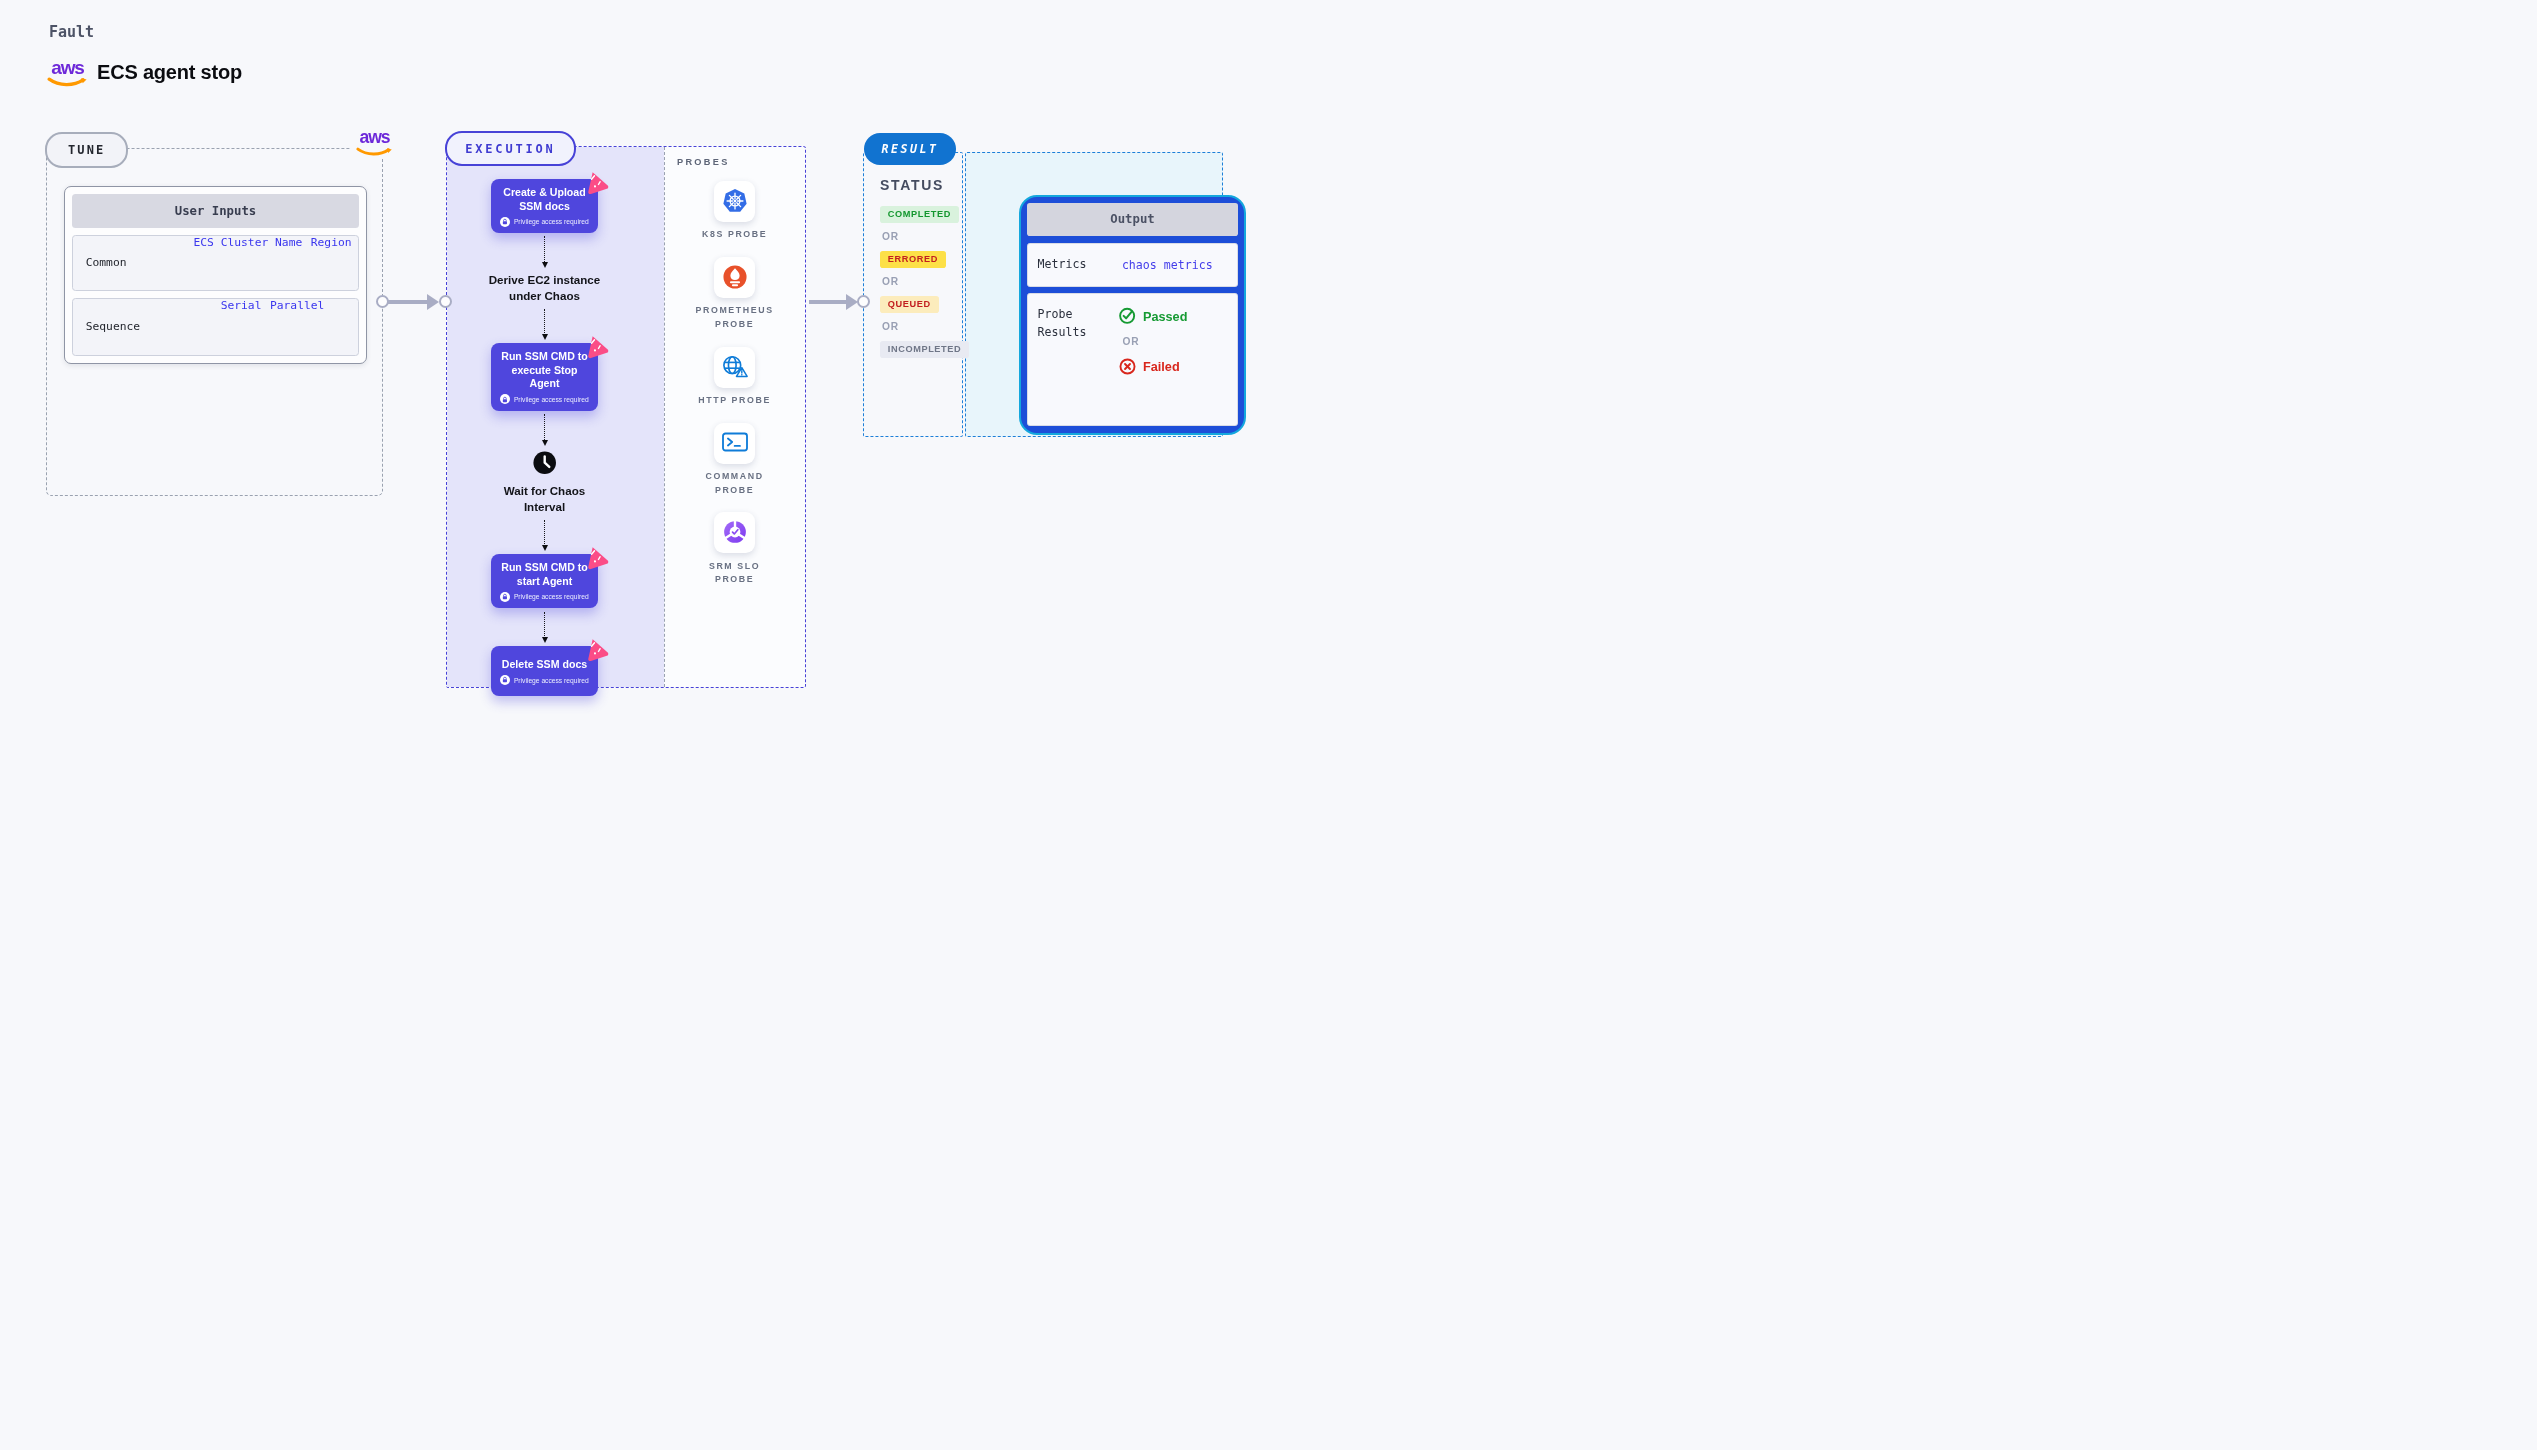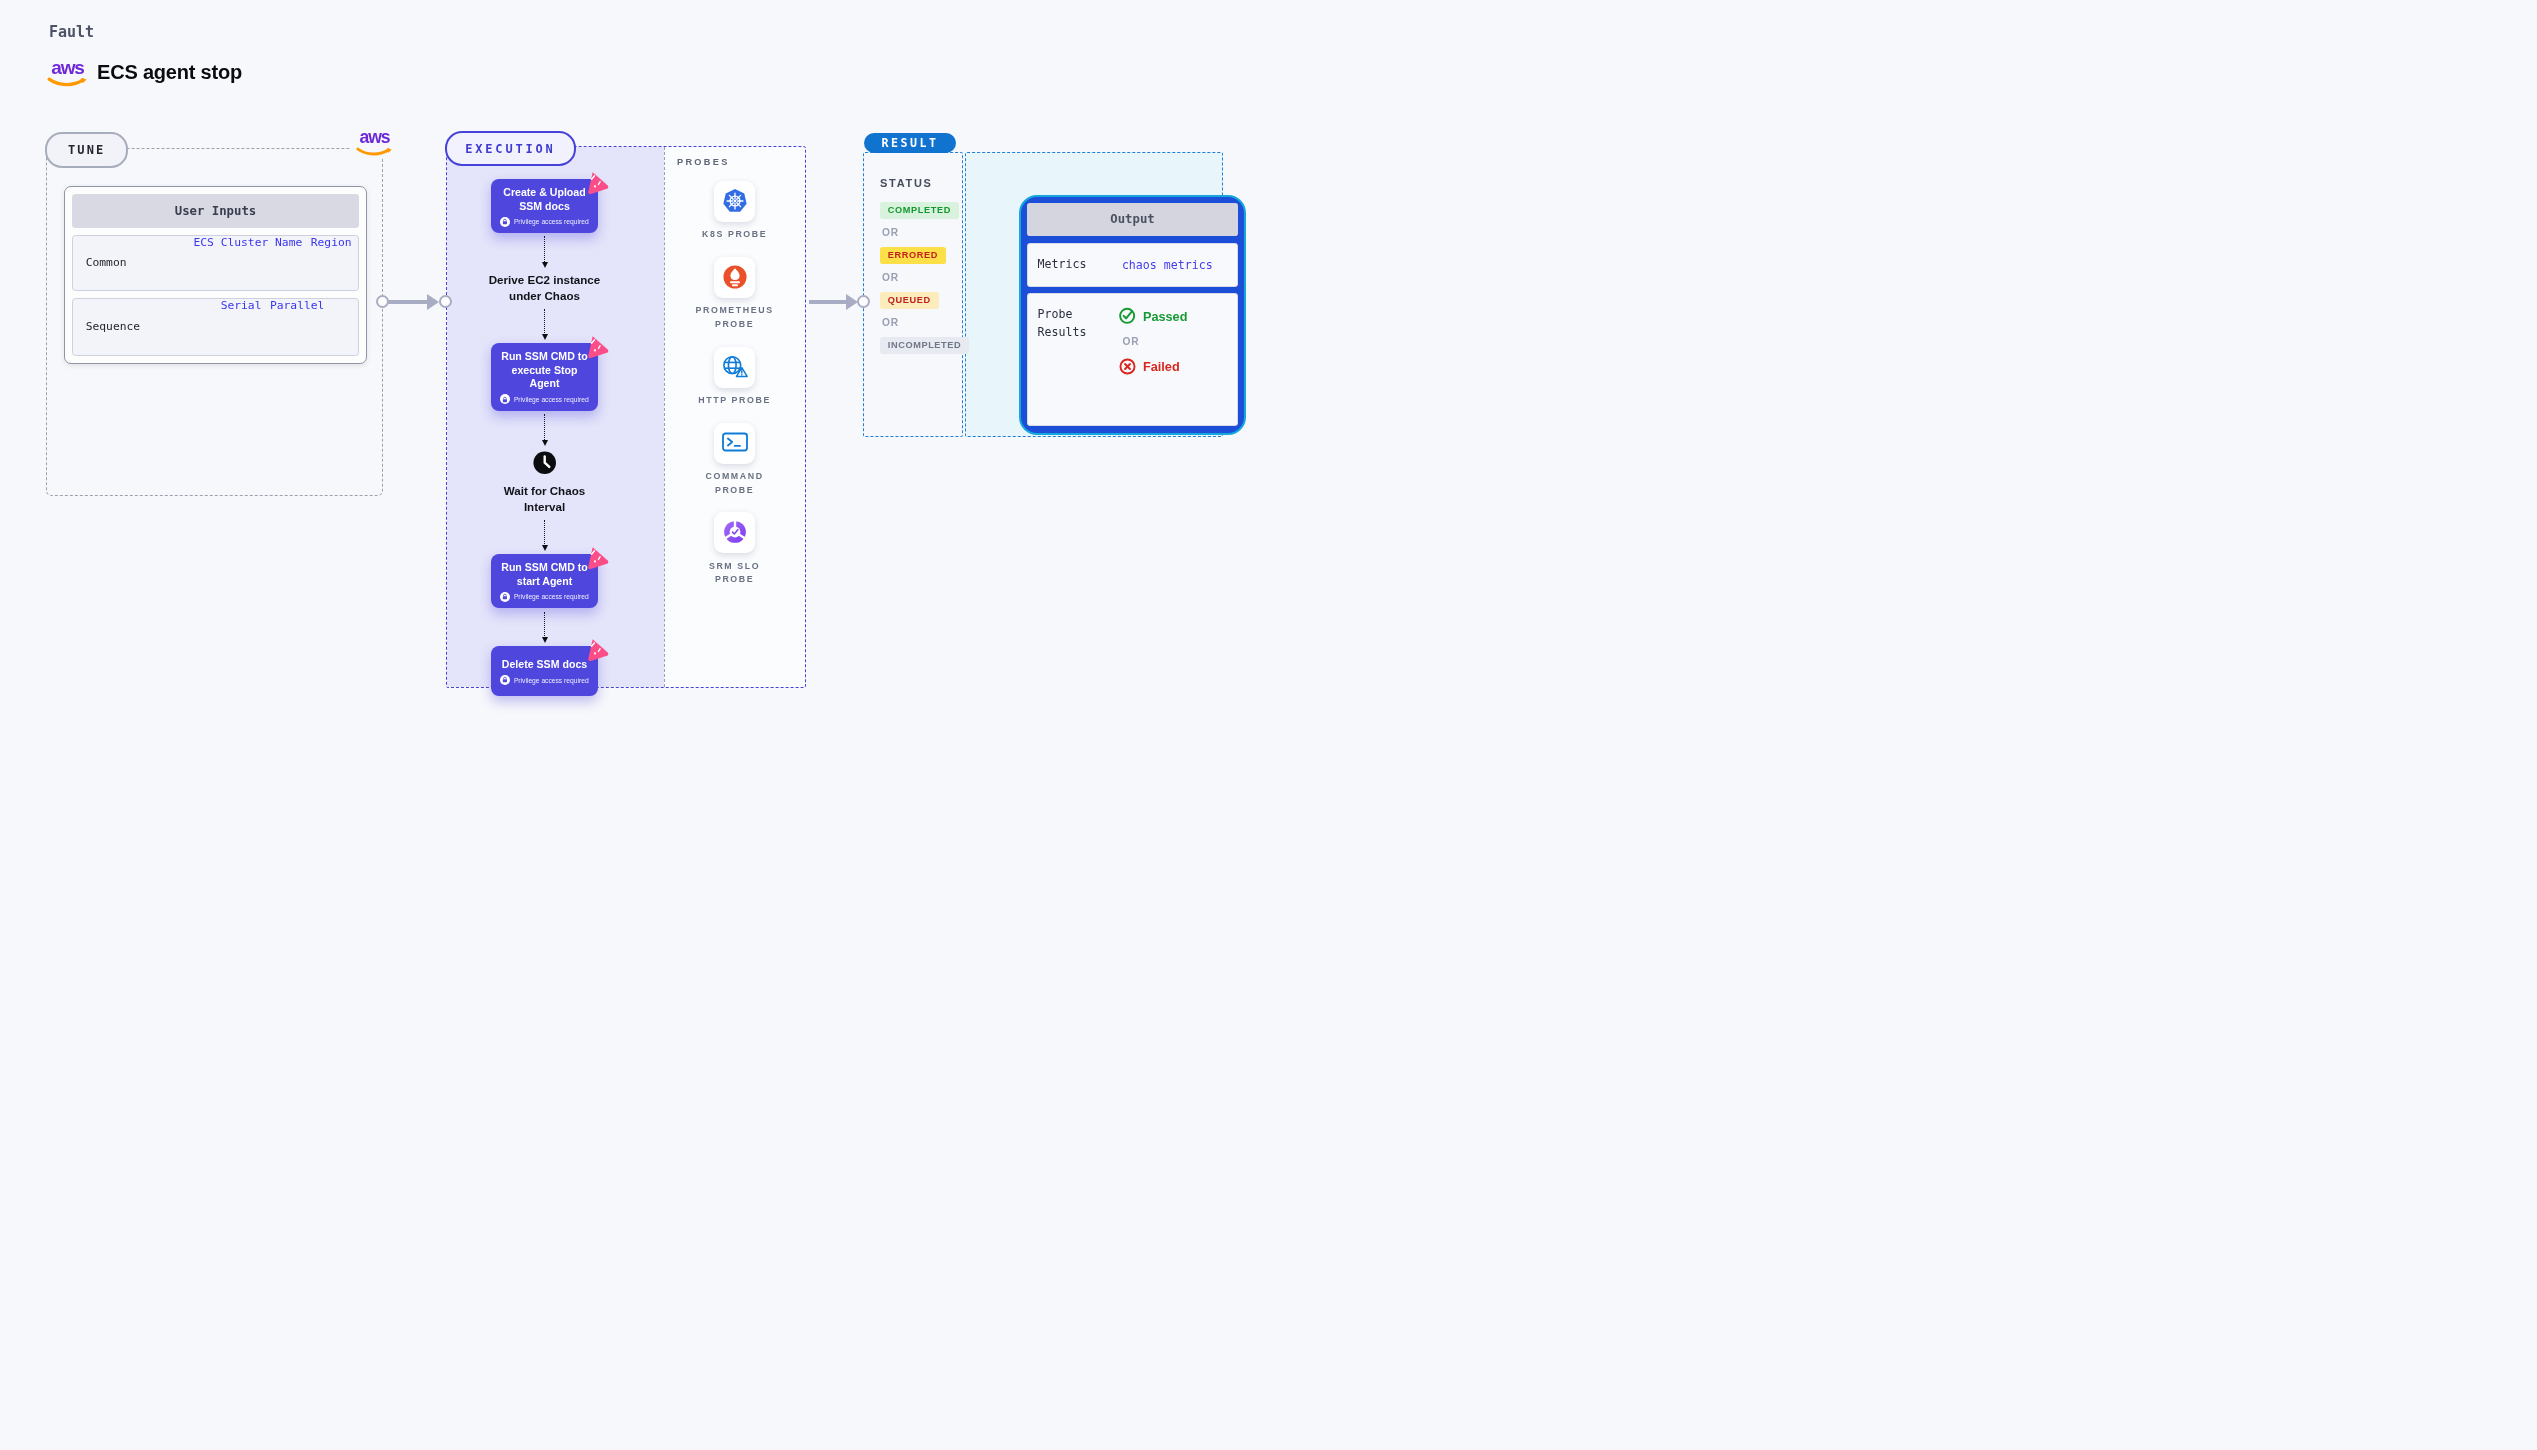--- a/index.html
+++ b/index.html
@@ -18,22 +18,22 @@
   .page-title{position:absolute;left:97px;top:61px;margin:0;font-size:20px;font-weight:800;
     color:#0b0c10;letter-spacing:-0.2px;}
 
   
   .pill{position:absolute;font-family:"DejaVu Sans Mono",monospace;font-weight:800;
     border-radius:17px;display:flex;align-items:center;justify-content:center;z-index:6;}
   .tune-pill{left:45px;top:132px;height:32px;padding:0 21px;background:#f2f3f8;
     border:2.1px solid #a7adbb;color:#23262e;font-size:12px;letter-spacing:2.1px;}
   .exec-pill{left:445px;top:131px;height:31px;padding:0 18.3px;background:#f1f2fd;
     border:2.1px solid #4742d7;color:#3f3bd1;font-size:12px;letter-spacing:2.8px;}
-  .result-pill{left:864px;top:133px;height:20px;padding:0 17.6px;background:#1173d0;
-    color:#ffffff;font-size:11.6px;letter-spacing:2.5px;}
+  .result-pill{left:864px;top:133px;height:32px;padding:0 17.6px;background:#1173d0;
+    color:#ffffff;font-size:11.6px;letter-spacing:2.5px;font-style:italic;}
 
   
   .tune-box{position:absolute;left:46px;top:148px;width:335px;height:346px;
     border:1.4px dashed #9aa2b0;border-radius:5.6px;}
   .ui-card{position:absolute;left:64px;top:186px;width:303px;background:#fdfdfe;
     border:1.4px solid #8f95a5;border-radius:7px;padding:7px;box-sizing:border-box;
     box-shadow:0 1.4px 5px rgba(40,45,70,.10);z-index:2;}
   .ui-header{height:34px;line-height:34px;background:#d8d9e2;border-radius:3.5px;text-align:center;
     font-family:"DejaVu Sans Mono",monospace;font-weight:700;font-size:12.3px;color:#383d4f;}
   .ui-row{margin-top:7px;background:#f3f4f9;border:1.1px solid #cdd1dd;border-radius:3.5px;
@@ -85,21 +85,21 @@
   .probe-item{display:flex;flex-direction:column;align-items:center;margin-bottom:15px;width:93px;}
   .probe-card{width:41px;height:41px;background:#ffffff;border-radius:9.2px;display:flex;
     align-items:center;justify-content:center;box-shadow:0 2.1px 6.4px rgba(50,60,100,.15);}
   .probe-label{margin-top:6.4px;font-size:8.8px;font-weight:700;letter-spacing:1.6px;
     color:#687082;text-align:center;line-height:1.55;}
 
   
   .status-box{position:absolute;left:863px;top:152px;width:100px;height:285px;box-sizing:border-box;
     border:1.4px dashed #1d7fd8;border-radius:2.1px;}
   .status-stack{position:absolute;left:880px;top:177px;z-index:2;}
-  .status-title{font-size:11px;font-weight:800;letter-spacing:1.7px;color:#454c60;margin-bottom:12.7px;}
+  .status-title{font-size:14px;font-weight:800;letter-spacing:1.7px;color:#454c60;margin-bottom:12.7px;}
   .badge{display:inline-block;padding:3.5px 7.8px;border-radius:2.8px;font-size:9.2px;font-weight:800;
     letter-spacing:0.6px;margin-bottom:8.5px;}
   .b-completed{background:#d9f2dd;color:#14972f;}
   .b-errored{background:#fde047;color:#c21f1f;}
   .b-queued{background:#fcecbc;color:#c21f1f;}
   .b-incompleted{background:#e8eaf2;color:#6f7687;}
   .or{font-size:10.2px;font-weight:600;color:#99a0b4;letter-spacing:0.7px;margin:0 0 8.5px 2.1px;}
   .output-box{position:absolute;left:965px;top:152px;width:258px;height:285px;box-sizing:border-box;
     border:1.4px dashed #1d7fd8;border-radius:2.1px;background:#e8f5fb;}
   .output-card{position:absolute;left:1019px;top:195px;width:227px;background:#1d4ed8;

